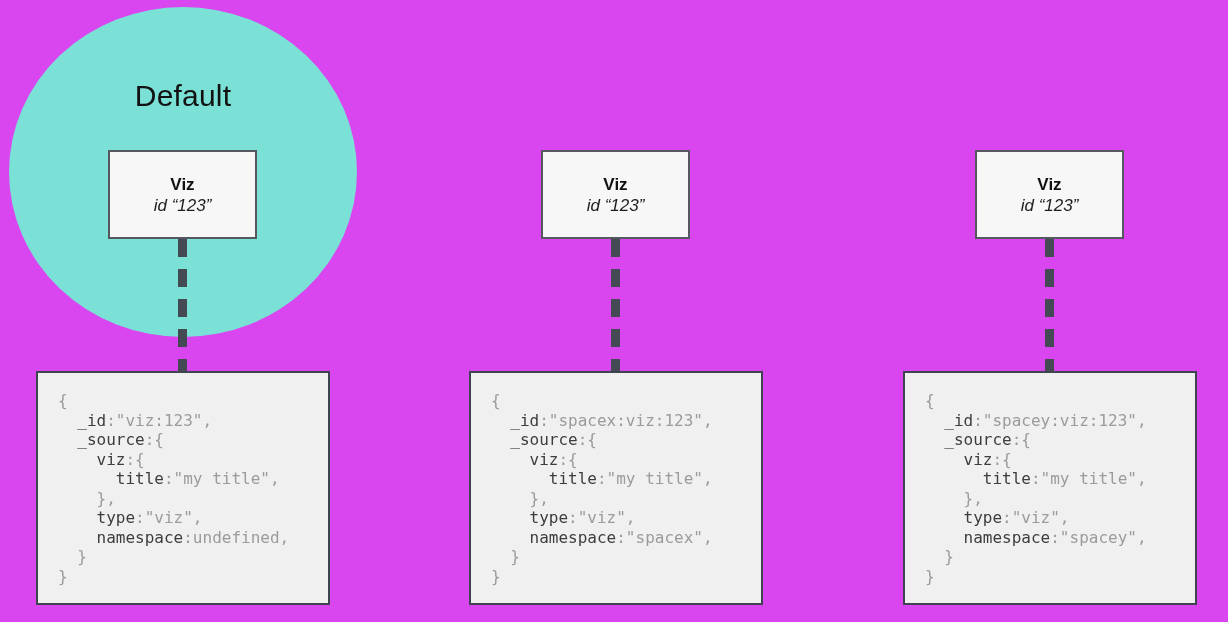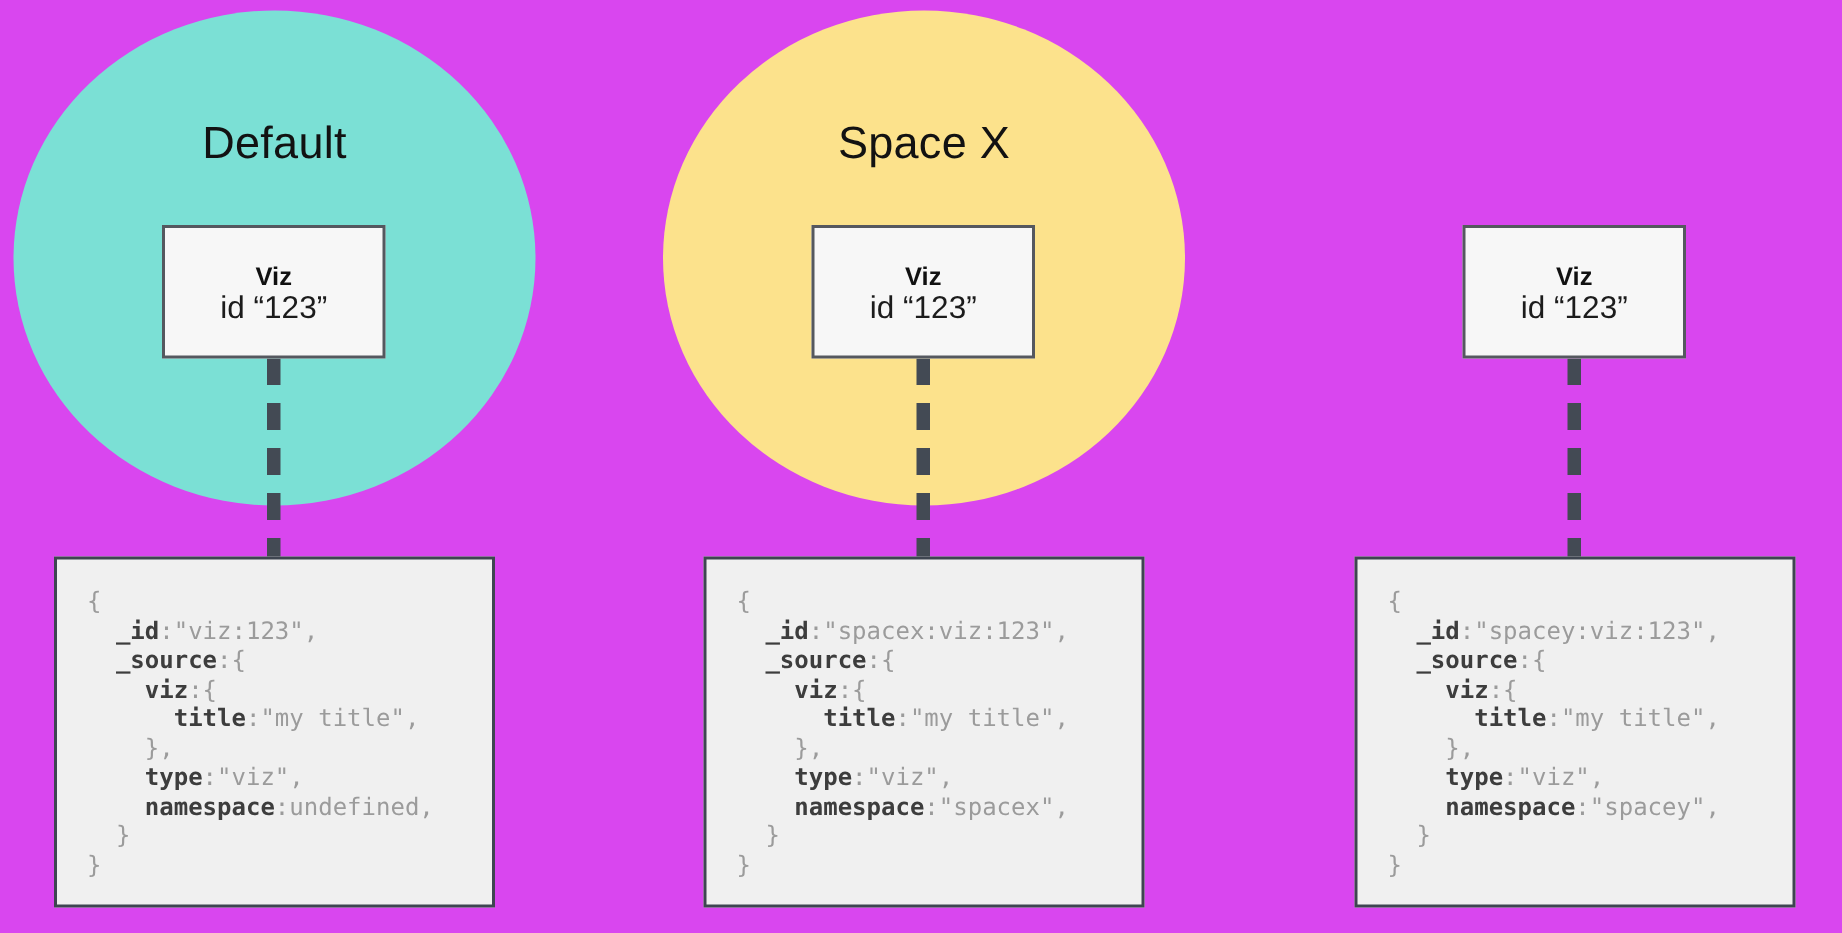--- a/index.html
+++ b/index.html
@@ -42,21 +42,21 @@
     width: 149px; height: 89px;
     background: #f7f7f7;
     border: 2px solid #55585f;
     display: flex;
     flex-direction: column;
     justify-content: center;
     align-items: center;
     z-index: 2;
   }
   .viz-title { font-size: 17px; font-weight: bold; color: #111111; line-height: 21px; }
-  .viz-id    { font-size: 21px; color: #1c1c1c; line-height: 21px; }
+  .viz-id    { font-size: 17px; color: #1c1c1c; line-height: 21px; font-style: italic; }
 
   .dash {
     position: absolute;
     left: 175px; top: 239px;
     width: 9px; height: 134px;
     background: repeating-linear-gradient(to bottom, #434a54 0 18px, transparent 18px 30px);
     z-index: 1;
   }
 
   .code {
@@ -67,43 +67,40 @@
     border: 2px solid #3e4551;
     padding: 18px 6px 0 20px;
     font-family: "DejaVu Sans Mono", monospace;
     font-size: 16px;
     line-height: 19.5px;
     white-space: pre;
     z-index: 3;
     overflow: hidden;
   }
   .code-line { white-space: pre; }
-  .tok-key   { color: #3d3d3d; font-weight: bold; }
+  .tok-key   { color: #3d3d3d; font-weight: normal; }
   .tok-plain { color: #9b9b9b; }
 </style>
 </head>
 <body>
 
 <div class="canvas">
   <section class="panel p0">
     <div class="circle" style="background: rgb(123, 224, 213);">
       <div class="circle-title">Default</div>
     </div>
     <div class="viz-box">
       <div class="viz-title">Viz</div>
       <div class="viz-id">id “123”</div>
     </div>
     <div class="dash"></div>
     <pre class="code"><div class="code-line"><span class="tok-plain">{</span></div><div class="code-line"><span class="tok-plain">  </span><span class="tok-key">_id</span><span class="tok-plain">:"viz:123",</span></div><div class="code-line"><span class="tok-plain">  </span><span class="tok-key">_source</span><span class="tok-plain">:{</span></div><div class="code-line"><span class="tok-plain">    </span><span class="tok-key">viz</span><span class="tok-plain">:{</span></div><div class="code-line"><span class="tok-plain">      </span><span class="tok-key">title</span><span class="tok-plain">:"my title",</span></div><div class="code-line"><span class="tok-plain">    },</span></div><div class="code-line"><span class="tok-plain">    </span><span class="tok-key">type</span><span class="tok-plain">:"viz",</span></div><div class="code-line"><span class="tok-plain">    </span><span class="tok-key">namespace</span><span class="tok-plain">:undefined,</span></div><div class="code-line"><span class="tok-plain">  }</span></div><div class="code-line"><span class="tok-plain">}</span></div></pre>
   </section>
 
   <section class="panel p1">
-    <div class="circle" style="background: rgb(252, 226, 140);">
-      <div class="circle-title">Space X</div>
-    </div>
     <div class="viz-box">
       <div class="viz-title">Viz</div>
       <div class="viz-id">id “123”</div>
     </div>
     <div class="dash"></div>
     <pre class="code"><div class="code-line"><span class="tok-plain">{</span></div><div class="code-line"><span class="tok-plain">  </span><span class="tok-key">_id</span><span class="tok-plain">:"spacex:viz:123",</span></div><div class="code-line"><span class="tok-plain">  </span><span class="tok-key">_source</span><span class="tok-plain">:{</span></div><div class="code-line"><span class="tok-plain">    </span><span class="tok-key">viz</span><span class="tok-plain">:{</span></div><div class="code-line"><span class="tok-plain">      </span><span class="tok-key">title</span><span class="tok-plain">:"my title",</span></div><div class="code-line"><span class="tok-plain">    },</span></div><div class="code-line"><span class="tok-plain">    </span><span class="tok-key">type</span><span class="tok-plain">:"viz",</span></div><div class="code-line"><span class="tok-plain">    </span><span class="tok-key">namespace</span><span class="tok-plain">:"spacex",</span></div><div class="code-line"><span class="tok-plain">  }</span></div><div class="code-line"><span class="tok-plain">}</span></div></pre>
   </section>
 
   <section class="panel p2">
     <div class="viz-box">

